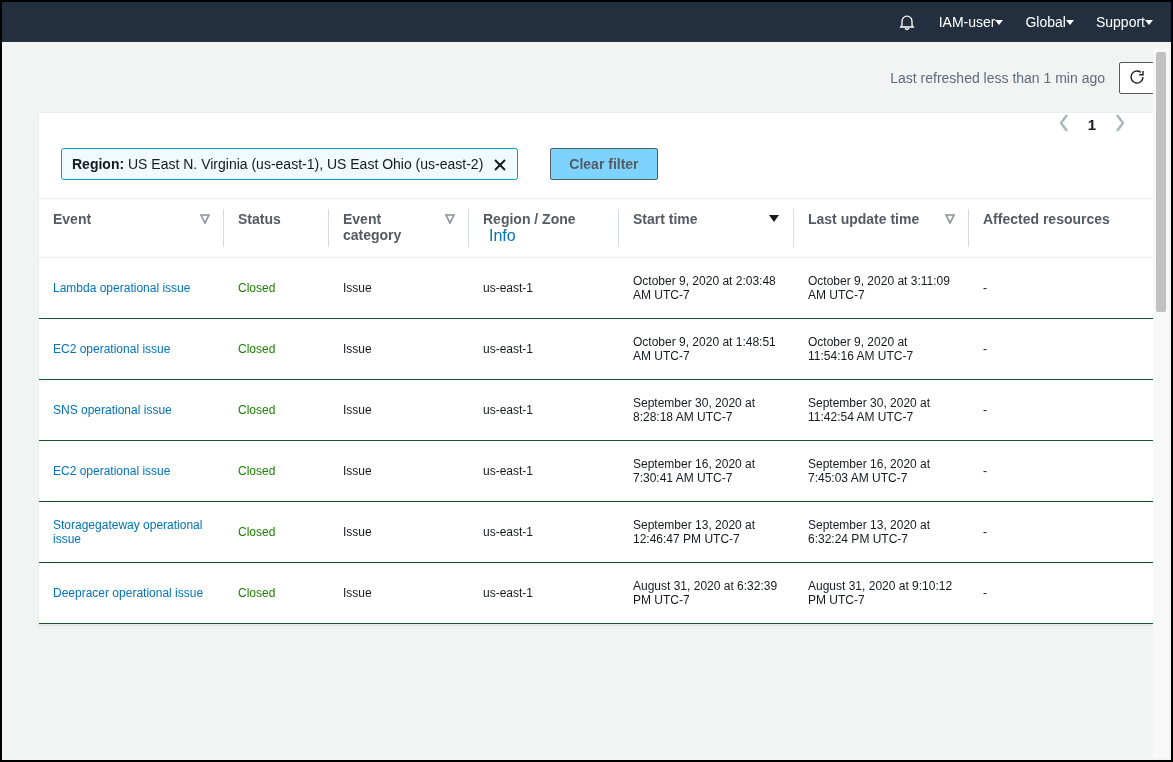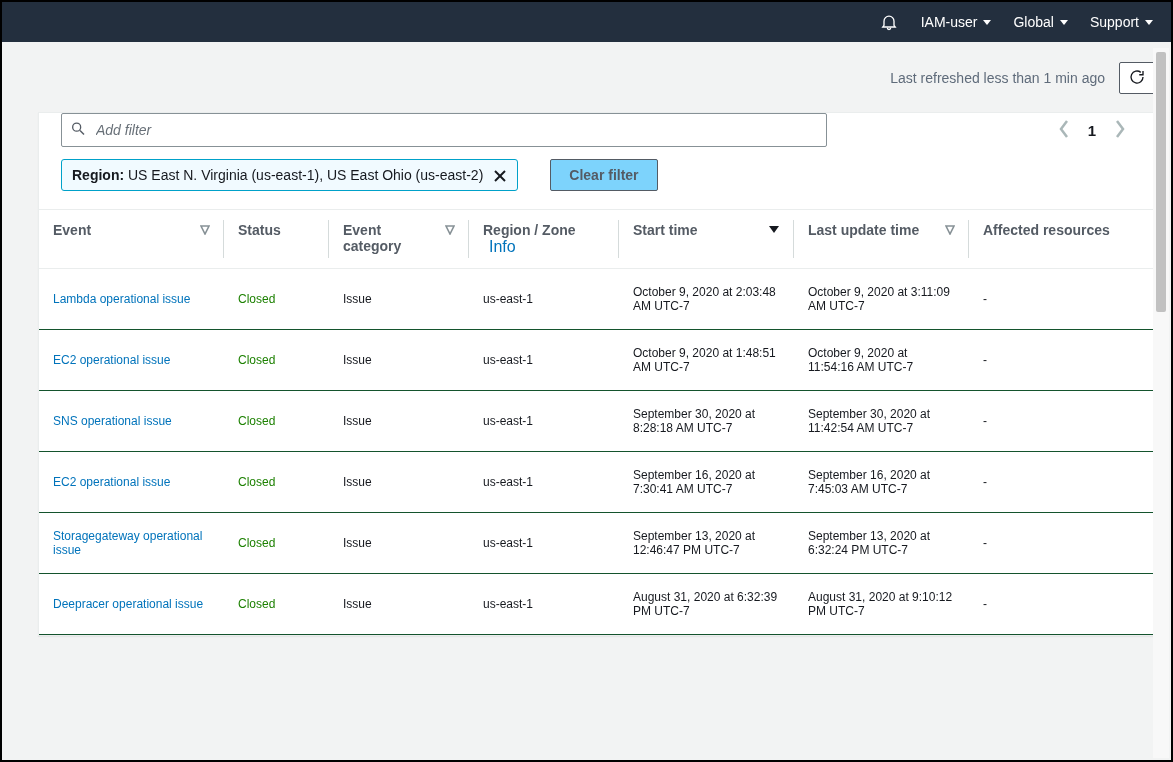--- a/index.html
+++ b/index.html
@@ -3,21 +3,21 @@
 <meta charset="utf-8">
 <style>
   * { box-sizing: border-box; margin: 0; padding: 0; }
   body { font-family: "Amazon Ember", "Helvetica Neue", Arial, sans-serif; font-size: 14px; color: #16191f; background: #f2f3f3; }
   .frame { width: 1173px; height: 762px; border: 2px solid #000; background: #f2f3f3; overflow: hidden; position: relative; }
   .scroll-track { position: absolute; right: 2px; top: 46px; bottom: 2px; width: 16px; background: #f8f8f8; }
   .scroll-thumb { position: absolute; top: 4px; left: 3px; width: 10px; height: 260px; background: #c1c1c1; border-radius: 2px; }
 
   
   .topbar { height: 40px; background: #232f3e; display: flex; align-items: center; justify-content: flex-end; padding: 0 18px; gap: 22px; color: #fff; }
-  .topbar .item { display: inline-flex; align-items: center; gap: 6px; font-size: 14px; cursor: pointer; }
+  .topbar .item { display: inline-flex; align-items: center; font-size: 14px; cursor: pointer; }
   .caret-down { width: 0; height: 0; border-left: 4px solid transparent; border-right: 4px solid transparent; border-top: 5px solid #fff; display: inline-block; }
   .bell-icon svg { width: 20px; height: 20px; stroke: #fff; fill: none; stroke-width: 1.6; }
 
   
   .page { padding: 20px 16px 0 36px; }
   .refresh-row { display: flex; justify-content: flex-end; align-items: center; gap: 14px; margin-bottom: 18px; }
   .refresh-text { color: #5f6b7a; font-size: 14px; }
   .refresh-btn { width: 36px; height: 32px; background: #fff; border: 1px solid #545b64; border-radius: 2px; display: inline-flex; align-items: center; justify-content: center; cursor: pointer; }
   .refresh-btn svg { width: 18px; height: 18px; stroke: #16191f; fill: none; stroke-width: 1.8; }
 
@@ -103,29 +103,20 @@
               <path d="M20 4v5h-5"></path>
             </svg>
         </span>
       </button>
     </div>
 
     <div class="panel">
 
 
       <div class="filter-row">
-        <div class="search-wrap">
-          <span class="search-icon">
-            <svg viewBox="0 0 24 24">
-                <circle cx="10" cy="10" r="6"></circle>
-                <line x1="15" y1="15" x2="21" y2="21"></line>
-              </svg>
-          </span>
-          <input class="search-input" type="text" placeholder="Add filter" style="">
-        </div>
         <div class="pager">
           <span class="chev">
             <svg viewBox="0 0 12 20">
                 <polyline points="9,2 3,10 9,18"></polyline>
               </svg>
           </span>
           <span class="num">1</span>
           <span class="chev">
             <svg viewBox="0 0 12 20">
                 <polyline points="3,2 9,10 3,18"></polyline>

